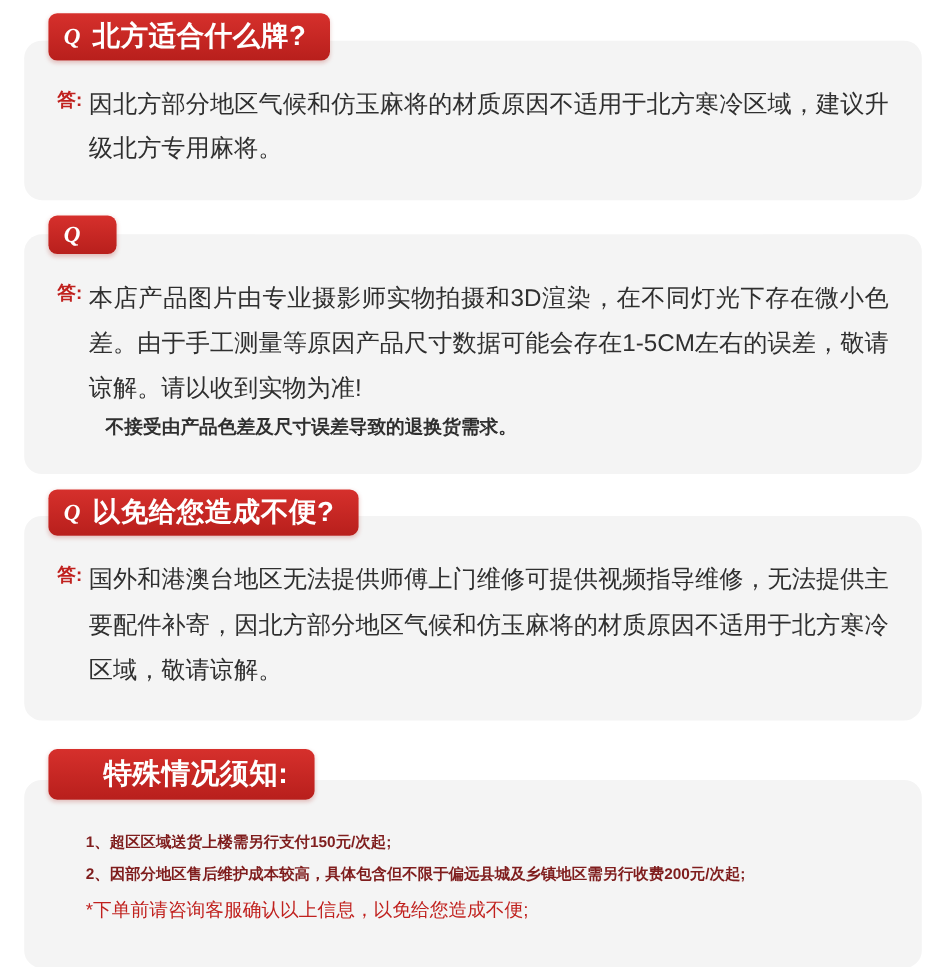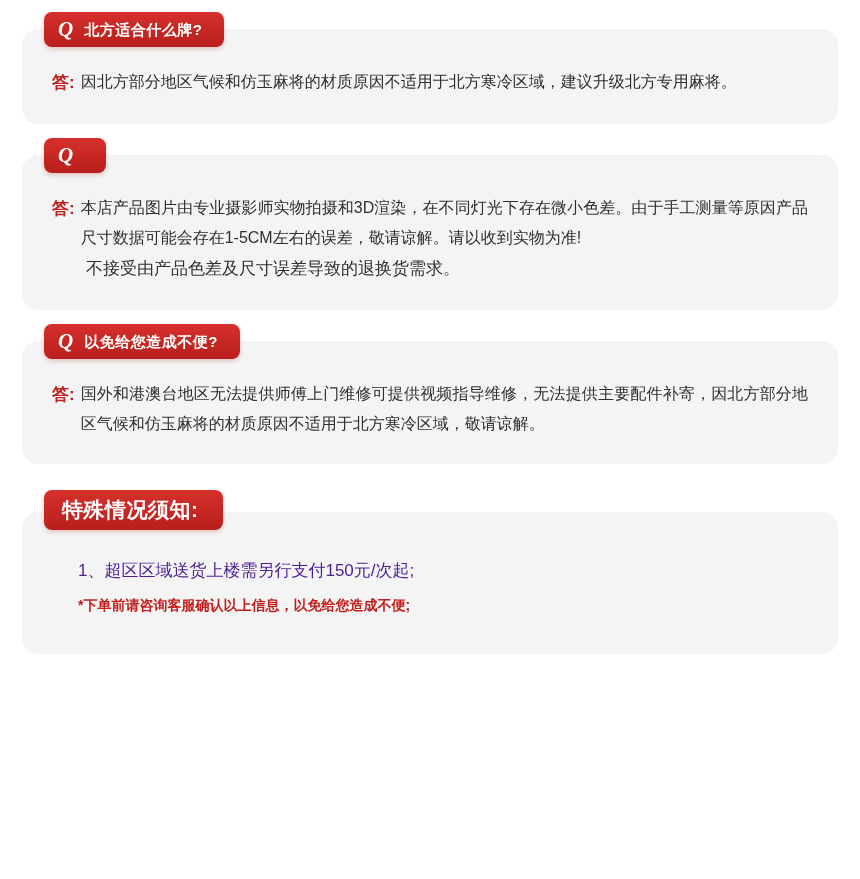--- a/index.html
+++ b/index.html
@@ -41,21 +41,21 @@
     color: #ffffff;
     font-size: 21px;
     font-weight: bold;
     font-style: italic;
     margin-right: 11px;
     line-height: 1;
     font-family: "Liberation Serif", "DejaVu Serif", serif;
   }
   .faq-header .q-text {
     color: #ffffff;
-    font-size: 15px;
+    font-size: 25px;
     font-weight: bold;
     line-height: 1.15;
     letter-spacing: 0.5px;
   }
   .faq-body {
     position: relative;
     margin-top: -18px;
     background: #f4f4f4;
     border-radius: 16px;
     padding: 38px 30px 26px 30px;
@@ -70,73 +70,76 @@
     color: #c0211e;
     font-size: 17px;
     font-weight: bold;
     line-height: 1.85;
     padding-right: 6px;
     white-space: nowrap;
   }
   .ans-text {
     flex: 1 1 auto;
     color: #2f2f2f;
-    font-size: 16px;
+    font-size: 22px;
     line-height: 1.85;
     text-align: justify;
   }
   .ans-extra {
     color: #2f2f2f;
     font-size: 17px;
     line-height: 1.85;
-    margin-left: 34px;
+    margin-left: 44px;
     text-align: justify;
+    font-weight: bold;
   }
 
   
   .notice-block {
     position: relative;
     margin: 26px 22px 0 22px;
   }
   .notice-header {
     display: inline-flex;
     align-items: center;
     position: relative;
     z-index: 3;
     background: linear-gradient(180deg, #d6302c 0%, #b81f1c 100%);
     border-radius: 8px;
     padding: 8px 24px 8px 18px;
     box-shadow: 0 2px 4px rgba(170, 30, 25, 0.25);
     margin-left: 22px;
   }
   .notice-header .n-text {
     color: #ffffff;
-    font-size: 21px;
+    font-size: 26px;
     font-weight: bold;
     line-height: 1.15;
     letter-spacing: 0.5px;
+    margin-left: 32px;
   }
   .notice-body {
     position: relative;
     margin-top: -18px;
     background: #f4f4f4;
     border-radius: 16px;
     padding: 42px 34px 34px 56px;
     box-sizing: border-box;
   }
   .notice-item {
-    color: #4c1d95;
-    font-size: 17px;
+    color: #7f1d1d;
+    font-size: 14px;
     line-height: 2.05;
     text-align: justify;
+    font-weight: bold;
   }
   .notice-warning {
     color: #c0211e;
-    font-size: 14px;
-    font-weight: bold;
+    font-size: 17px;
+    font-weight: normal;
     line-height: 2.05;
     margin-top: 2px;
   }
 </style>
 </head>
 <body>
 
 <div class="page">
 
   <div class="faq-block">
@@ -177,17 +180,18 @@
       </div>
     </div>
   </div>
 
   <div class="notice-block">
     <div class="notice-header">
       <span class="n-text">特殊情况须知:</span>
     </div>
     <div class="notice-body">
       <div class="notice-item">1、超区区域送货上楼需另行支付150元/次起;</div>
+      <div class="notice-item">2、因部分地区售后维护成本较高，具体包含但不限于偏远县城及乡镇地区需另行收费200元/次起;</div>
       <div class="notice-warning">*下单前请咨询客服确认以上信息，以免给您造成不便;</div>
     </div>
   </div>
 
 </div>
 
 </body></html>

